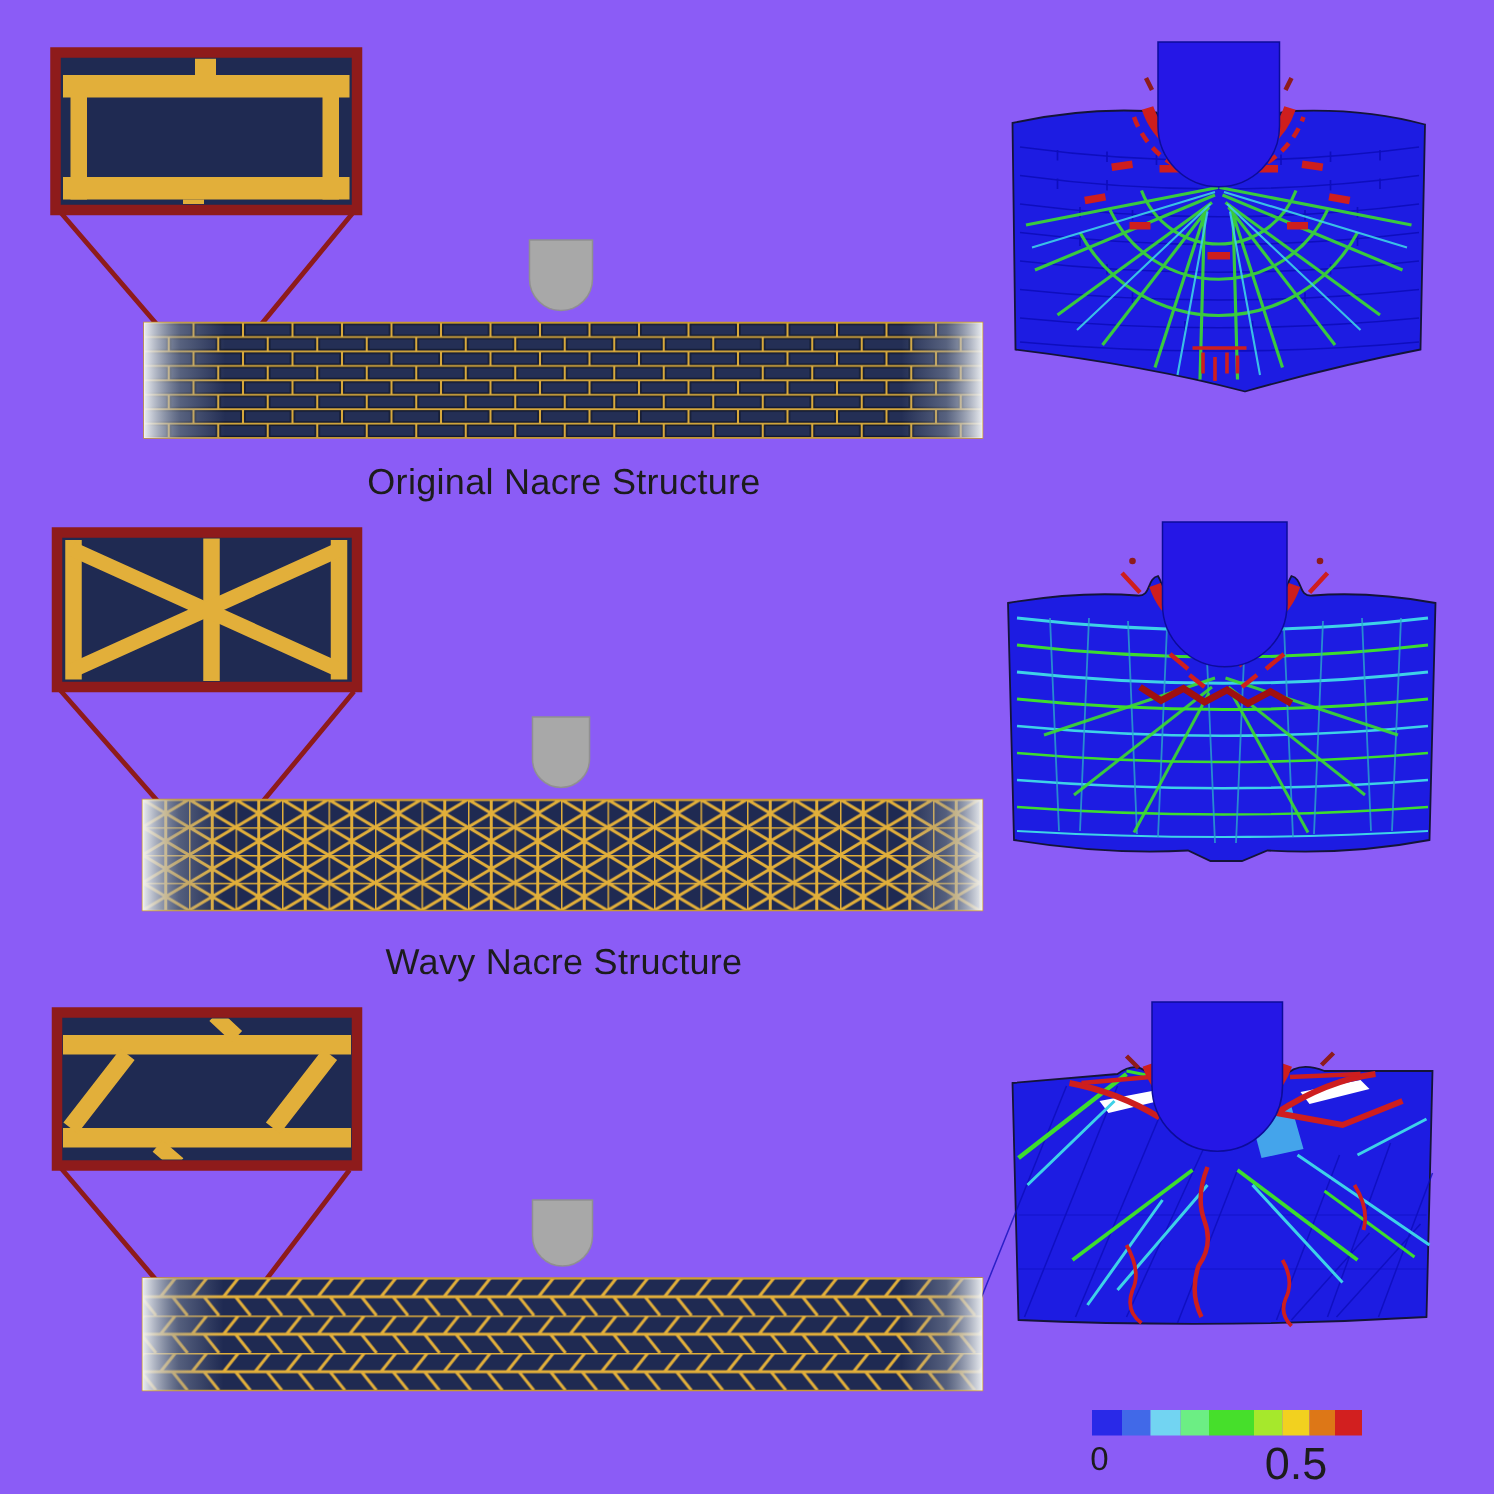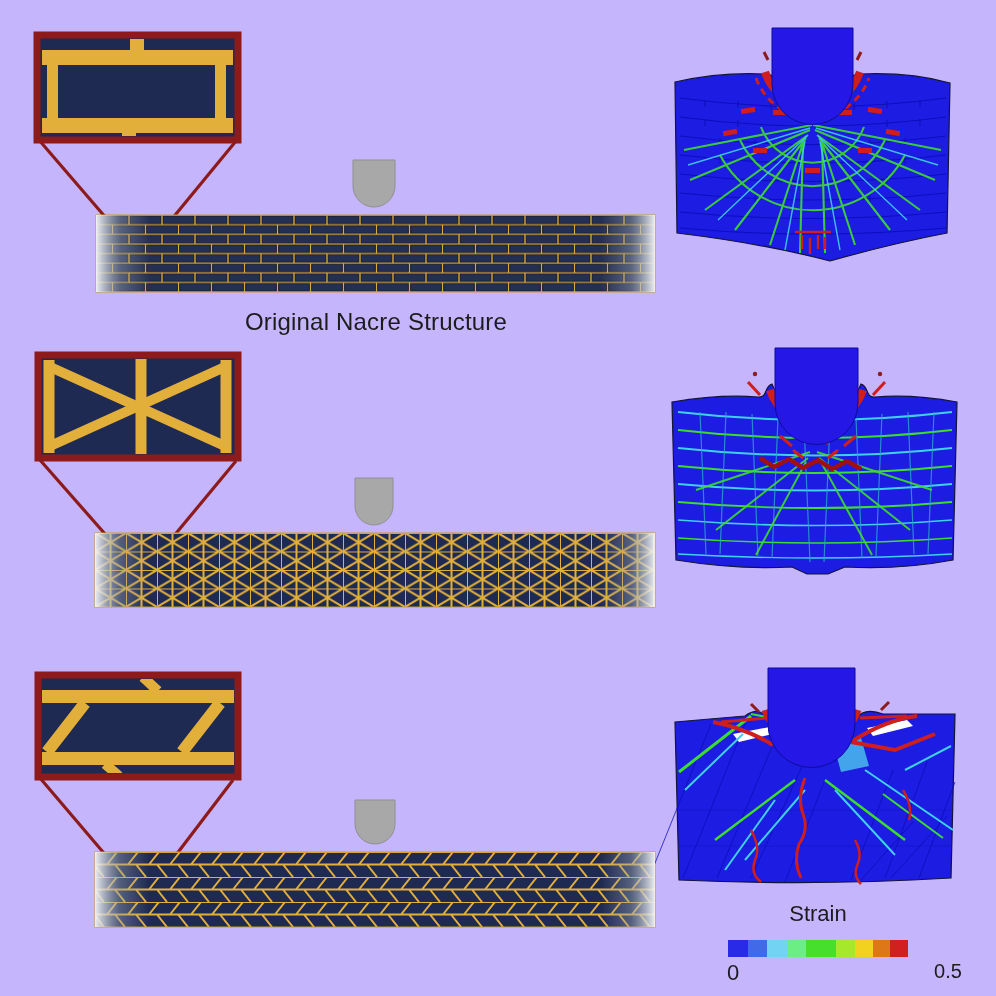--- a/index.html
+++ b/index.html
@@ -1,35 +1,35 @@
 <!DOCTYPE html>
 <html><head>
 <meta charset="utf-8">
 <style>
   html,body{margin:0;padding:0;background:#ffffff;}
   #canvas{
-    position:relative;width:996px;height:996px;background:#c4b5fd;
+    position:relative;width:996px;height:996px;background:#8b5cf6;
     font-family:"Liberation Sans", sans-serif;overflow:hidden;
   }
   .abs{position:absolute;}
   .struct-label{
     position:absolute;left:96px;width:560px;text-align:center;
     font-size:24px;color:#1c1c1c;letter-spacing:.2px;
   }
   .legend-title{
     position:absolute;left:728px;top:901px;width:180px;text-align:center;
     font-size:22px;color:#1c1c1c;
   }
   .colorbar{
     position:absolute;left:728px;top:940px;width:180px;height:17px;
     display:flex;flex-direction:row;
   }
   .colorbar span{display:block;height:100%;}
   .legend-min{position:absolute;left:722px;top:960px;width:22px;text-align:center;font-size:22px;color:#1c1c1c;}
-  .legend-max{position:absolute;left:926px;top:960px;width:44px;text-align:center;font-size:20px;color:#1c1c1c;}
+  .legend-max{position:absolute;left:842px;top:960px;width:44px;text-align:center;font-size:30px;color:#1c1c1c;}
   svg{display:block;}
 </style>
 </head>
 <body>
 
 <div id="canvas">
 
   <svg width="0" height="0" class="abs" aria-hidden="true">
     <defs>
       <pattern id="brickPat" width="33" height="19.25" patternUnits="userSpaceOnUse" patternTransform="translate(76,195)">
@@ -154,20 +154,21 @@
       <rect x="18" y="15" width="200" height="103" fill="#1f2a52" stroke="#8e1b1b" stroke-width="7"></rect>
       <g clip-path="url(#insetClip2)" stroke="#e2af3a" stroke-width="11" fill="none">
         <path d="M29,20 V113 M206,20 V113 M121,17 V116"></path>
         <path d="M28,26 L207,107 M28,107 L207,26" stroke-width="10"></path>
       </g>
     </g>
     <g>
       <path d="M335,138 h38 v28 a19,19 0 0 1 -38,0 z" fill="#a8a8a8" stroke="#909090" stroke-width="1"></path>
     </g>
   </svg>
+  <div class="struct-label" style="top:628px">Wavy Nacre Structure</div>
 
   <svg class="abs" style="left:660px;top:340px" width="336" height="240" viewBox="0 0 336 240">
     <g>
       <path d="M12,62 Q60,54 98,57 C108,58 104,46 112,44 C118,54 113,58 117,60 A43,43 0 0 0 196,60 C200,58 195,54 201,44 C209,46 205,58 215,57 Q253,54 297,62 L293,220 Q240,230 185,227 L168,234 L147,234 L132,227 Q78,230 16,220 Z" fill="#1d1ce2" stroke="#141438" stroke-width="1.2"></path>
       <g fill="none">
         <path d="M18,72 Q156,88 292,72" stroke="#3ed2e8" stroke-width="2"></path>
         <path d="M18,90 Q156,106 292,90" stroke="#3ddd2e" stroke-width="2"></path>
         <path d="M18,108 Q156,123 292,108" stroke="#3ed2e8" stroke-width="2"></path>
         <path d="M18,126 Q156,140 292,126" stroke="#3ddd2e" stroke-width="2"></path>
         <path d="M18,144 Q156,157 292,144" stroke="#3ed2e8" stroke-width="1.8"></path>
@@ -247,21 +248,20 @@
         <path d="M150,128 q-8,20 -2,36 q6,16 -4,30 q-6,18 2,34" stroke="#ce1e1e" stroke-width="3" fill="none"></path>
         <path d="M96,180 q10,18 4,30 q-5,14 6,22 M200,190 q8,14 2,26 q-4,10 4,18 M248,140 q10,16 6,30" stroke="#ce1e1e" stroke-width="2.5" fill="none"></path>
         <path d="M104,62 l-8,-8 M226,60 l8,-8" stroke="#8e1b1b" stroke-width="3" fill="none"></path>
       </g>
     </g>
     <g>
       <path d="M113,18 H200 V74 A43.5,43.5 0 0 1 113,74 Z" fill="#2517e6" stroke="#0c0c9a" stroke-width="1"></path>
     </g>
   </svg>
 
-  <div class="legend-title">Strain</div>
   <div class="colorbar">
       <span style="background: rgb(41, 41, 232); flex: 1 1 0%;"></span>
       <span style="background: rgb(65, 105, 232); flex: 1 1 0%;"></span>
       <span style="background: rgb(114, 212, 242); flex: 1 1 0%;"></span>
       <span style="background: rgb(108, 238, 132); flex: 1 1 0%;"></span>
       <span style="background: rgb(70, 223, 43); flex: 1.5 1 0%;"></span>
       <span style="background: rgb(166, 232, 44); flex: 1 1 0%;"></span>
       <span style="background: rgb(242, 209, 31); flex: 0.9 1 0%;"></span>
       <span style="background: rgb(221, 119, 23); flex: 0.9 1 0%;"></span>
       <span style="background: rgb(210, 31, 31); flex: 0.9 1 0%;"></span>

